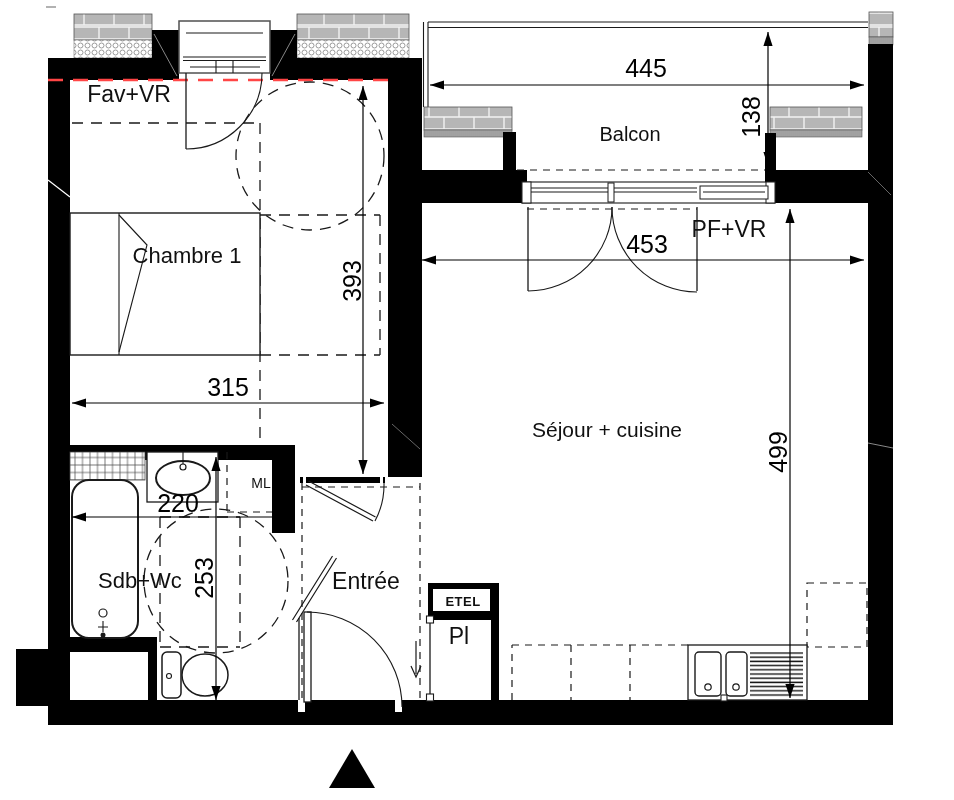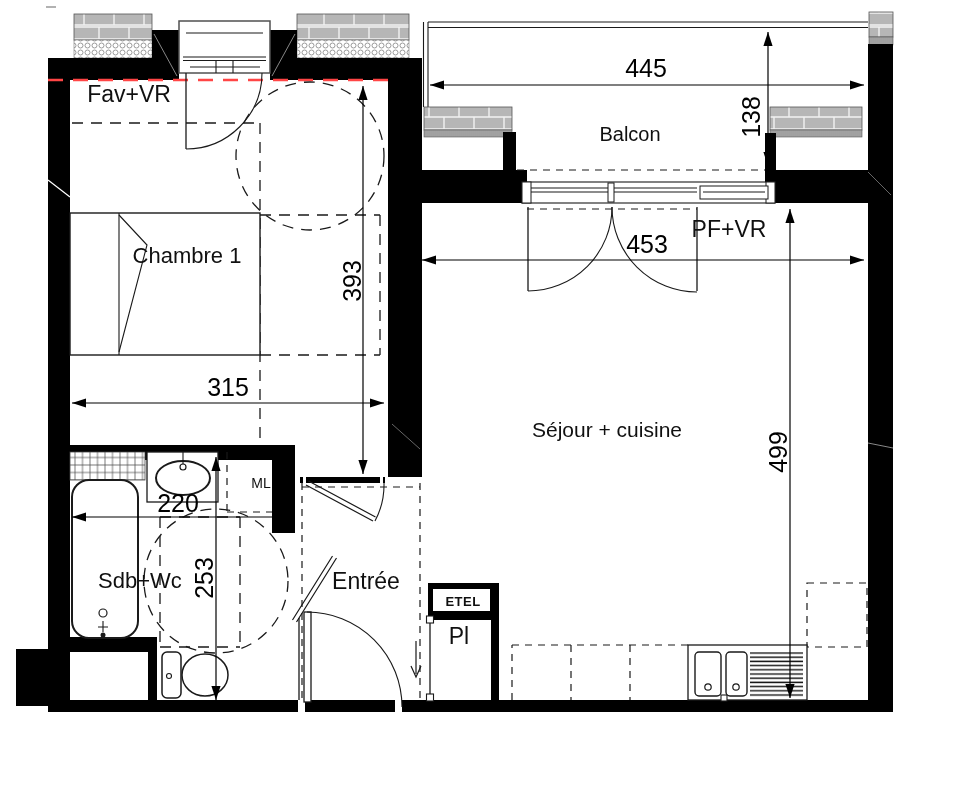--- a/index.html
+++ b/index.html
@@ -1,16 +1,16 @@
 <!DOCTYPE html>
 <html><head>
 <meta charset="utf-8">
 <style>
   html,body{margin:0;padding:0;background:#ffffff;}
-  .stage{position:relative;width:954px;height:712px;background:#fff;overflow:hidden;}
+  .stage{position:relative;width:954px;height:800px;background:#fff;overflow:hidden;}
   svg{display:block;}
   text{font-family:"Liberation Sans", sans-serif; fill:#101010;}
   .lbl{font-size:22px;}
   .lbl-sm{font-size:14px;}
   .lbl-etel{font-size:13px;font-weight:bold;letter-spacing:.5px;}
   .dimt{font-size:25px;fill:#000;}
   .wall{fill:#000;stroke:none;}
   .thin{stroke:#1a1a1a;stroke-width:1.3;fill:none;}
   .fine{stroke:#1a1a1a;stroke-width:1.1;fill:none;}
   .dash{stroke:#1a1a1a;stroke-width:1.3;fill:none;stroke-dasharray:11 8;}

